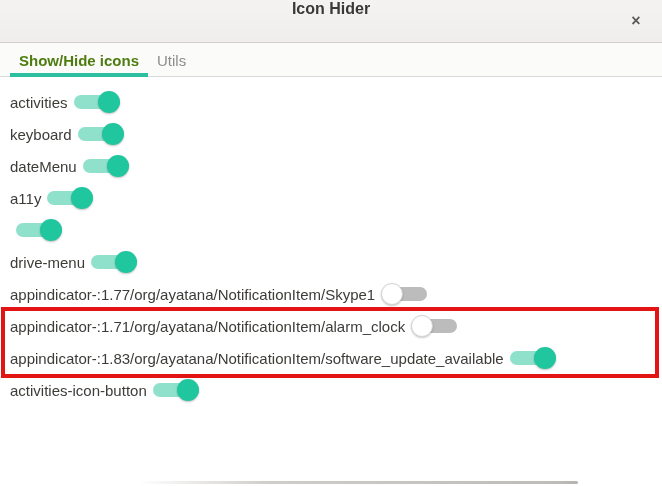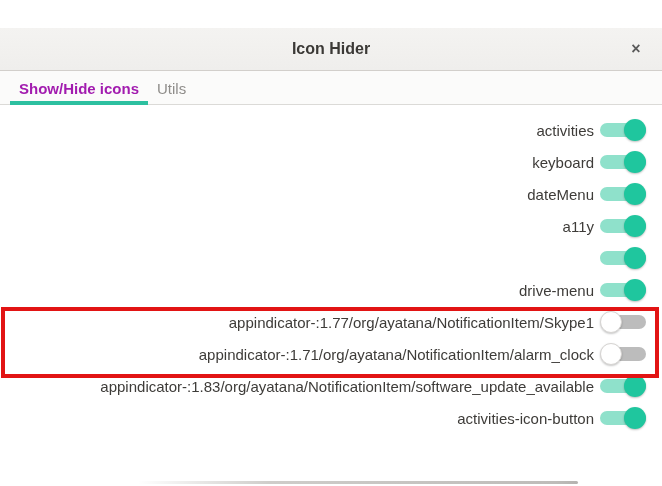--- a/index.html
+++ b/index.html
@@ -5,43 +5,43 @@
   html,body{margin:0;padding:0;background:#fff;}
   .window{
     position:relative;width:662px;height:486px;overflow:hidden;background:#fff;
     font-family:"Liberation Sans",sans-serif;color:#3e3c39;
   }
   
   .titlebar{
     position:relative;height:42px;
     background:linear-gradient(#f4f3f1,#efeeec);
     border-bottom:1px solid #d2cfcb;
-    display:flex;align-items:center;justify-content:center;margin-top:28px;
+    display:flex;justify-content:center;
   }
   .titlebar .title{font-size:16px;font-weight:bold;color:#3b3936;}
   .close-btn{
     position:absolute;right:12px;top:0;height:42px;width:28px;
     display:flex;align-items:center;justify-content:center;
     font-size:16px;font-weight:bold;color:#5a5a5a;cursor:default;
   }
   
   .tabbar{
     height:33px;background:#fbfbfa;border-bottom:1px solid #dbdad7;
     display:flex;align-items:stretch;padding-left:10px;
   }
   .tab{
     display:flex;align-items:center;padding:0 9px;margin-bottom:-1px;
     font-size:15px;border-bottom:4px solid transparent;padding-top:4px;
     color:#8f8d8a;
   }
-  .tab.active{color:#a21caf;font-weight:bold;border-bottom-color:#2dc0a0;}
+  .tab.active{color:#4d7c0f;font-weight:bold;border-bottom-color:#2dc0a0;}
   
   .list{position:relative;padding-top:9px;}
   .row{
-    height:32px;display:flex;align-items:center;justify-content:flex-end;
+    height:32px;display:flex;align-items:center;justify-content:flex-start;
     padding:0 16px 0 10px;background:#fff;
   }
   .row .row-label{font-size:15px;color:#3e3c39;white-space:nowrap;}
   
   .toggle{position:relative;width:46px;height:22px;flex:0 0 auto;margin-left:6px;}
   .toggle .track{position:absolute;left:0;right:0;top:4px;height:14px;border-radius:7px;}
   .toggle .knob{position:absolute;top:0;width:22px;height:22px;border-radius:50%;box-sizing:border-box;}
   .toggle.on  .track{background:#8fe1cb;}
   .toggle.on  .knob{right:0;background:#1fc69e;box-shadow:0 1px 2px rgba(0,0,0,.25);}
   .toggle.off .track{left:10px;background:#bcbcbc;}

